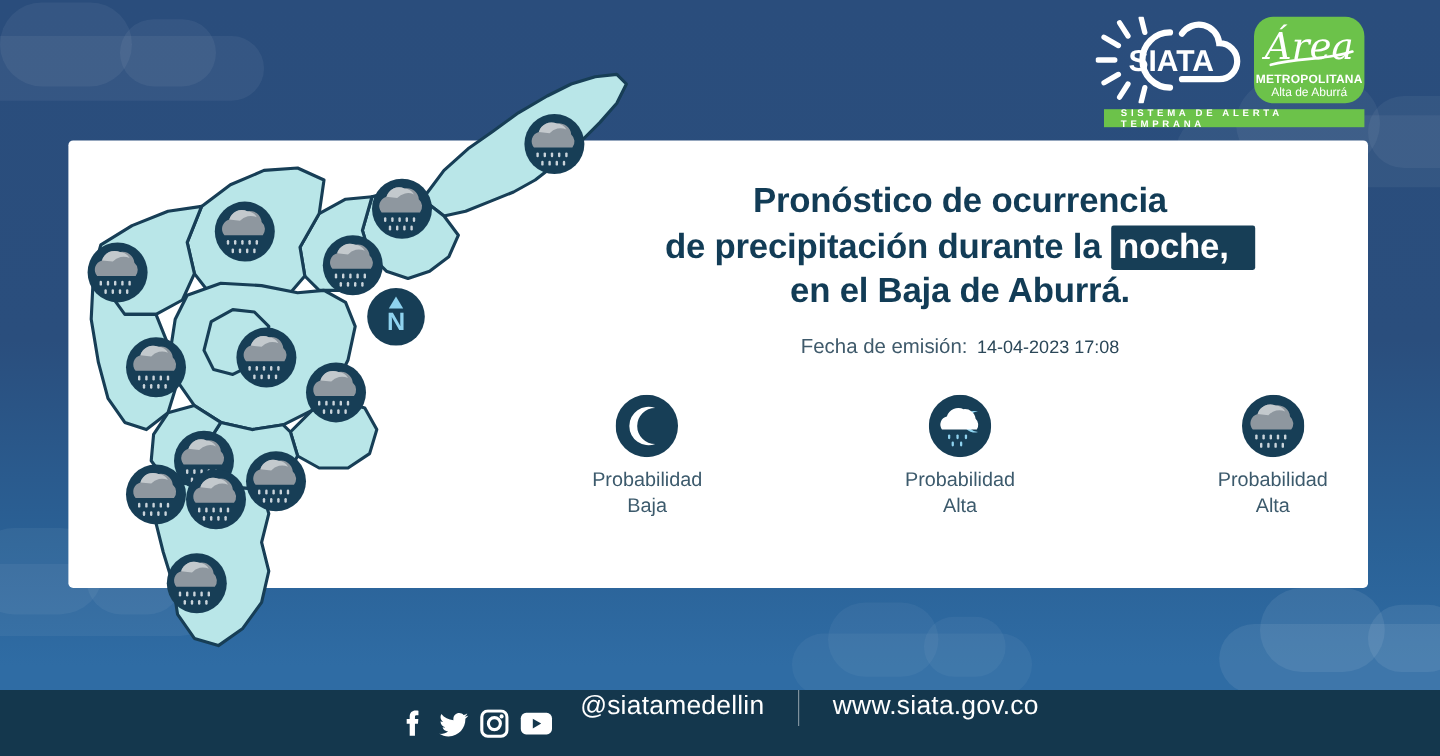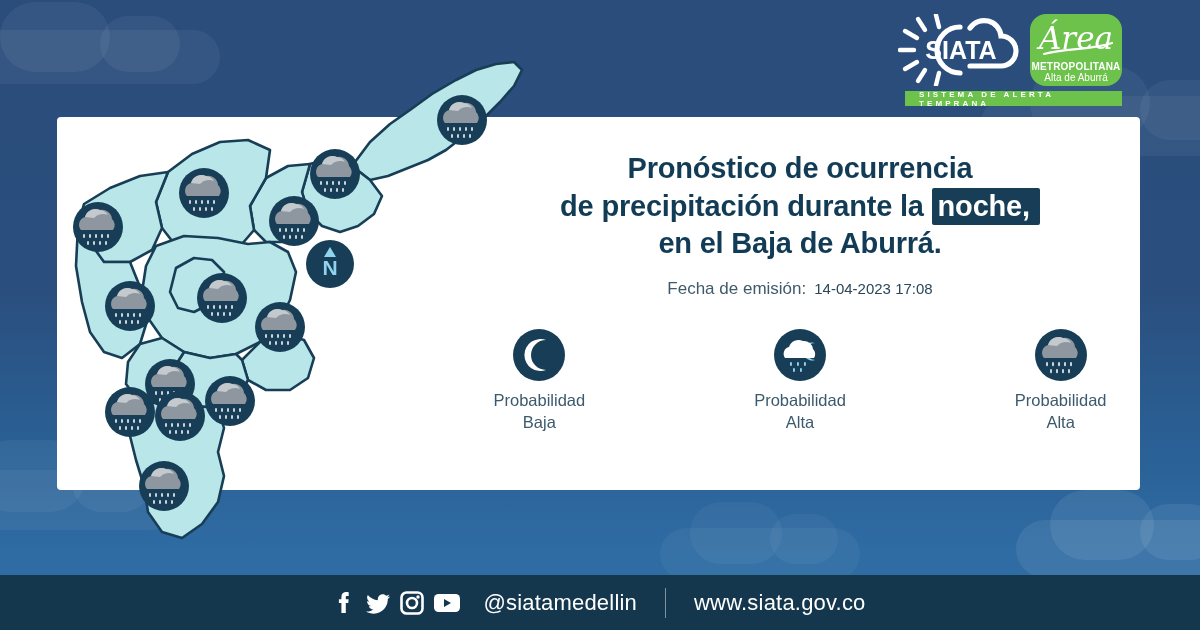--- a/index.html
+++ b/index.html
@@ -54,21 +54,21 @@
   #cloud-bottom-right::before { left: 34px; top: -30px; width: 104px; height: 70px; }
   #cloud-bottom-right::after  { left: 124px; top: -16px; width: 78px; height: 56px; }
 
   #cloud-mid-right { left: 660px; top: 528px; width: 200px; height: 52px; background: rgba(255,255,255,0.045); }
   #cloud-mid-right::before { left: 30px; top: -26px; width: 92px; height: 62px; }
   #cloud-mid-right::after  { left: 110px; top: -14px; width: 68px; height: 50px; }
 
   
   #logo-bar {
     position: absolute;
-    right: 78px;
+    right: 63px;
     top: 14px;
     display: flex;
     flex-direction: column;
     align-items: flex-end;
     z-index: 40;
   }
   #logo-row {
     display: flex;
     align-items: center;
     gap: 10px;
@@ -152,21 +152,21 @@
     color: #123c56;
     font-size: 29px;
     font-weight: bold;
     line-height: 1.30;
     letter-spacing: -0.2px;
   }
   #headline .hl-line { display: block; }
   #period-highlight {
     background: #173e56;
     color: #ffffff;
-    padding: 2px 10px 3px 6px;
+    padding: 2px 22px 3px 6px;
     border-radius: 2px;
   }
   #emission-row {
     margin-top: 16px;
     display: flex;
     align-items: baseline;
     justify-content: center;
     gap: 8px;
     color: #3f5a6b;
   }
@@ -198,21 +198,20 @@
 
   
   #footer-bar {
     position: absolute;
     left: 0;
     bottom: 0;
     width: 1200px;
     height: 55px;
     background: #14374d;
     display: flex;
-    align-items: center;
     justify-content: center;
     gap: 22px;
     z-index: 50;
   }
   #social-icons {
     display: flex;
     align-items: center;
     gap: 9px;
   }
   .social-icon { display: block; }

